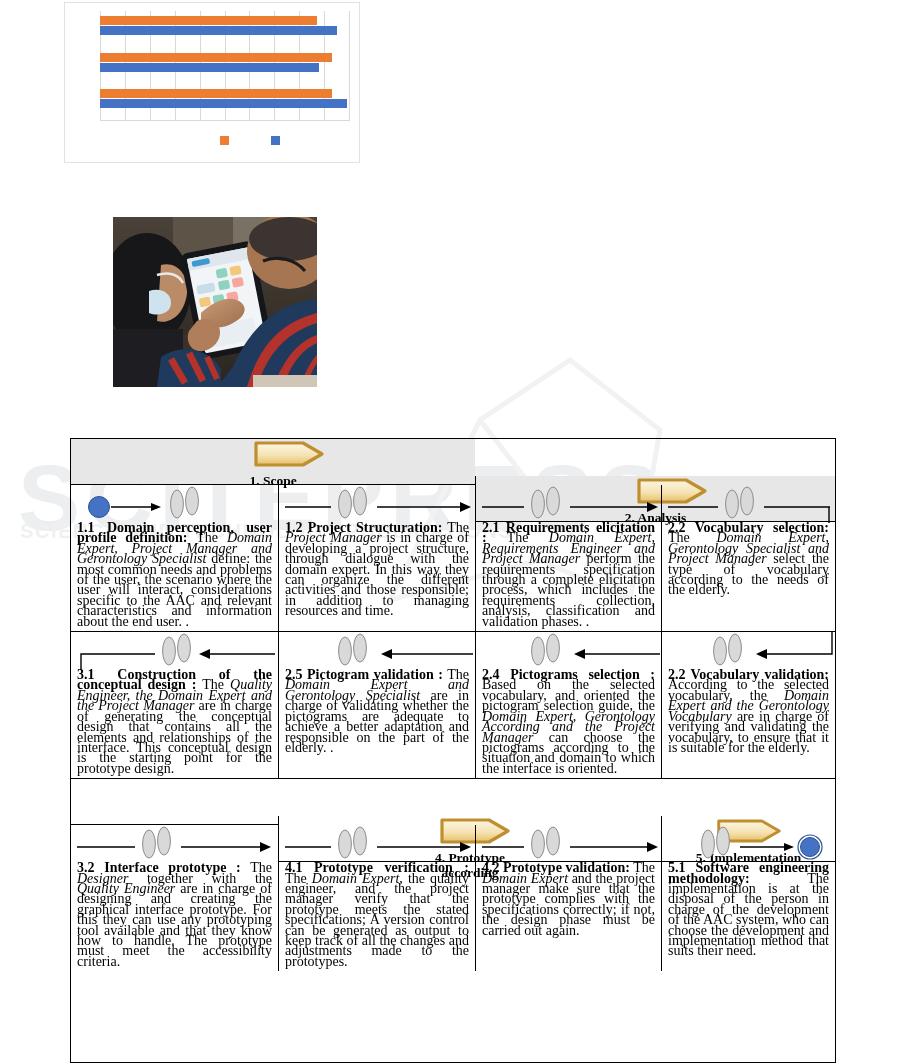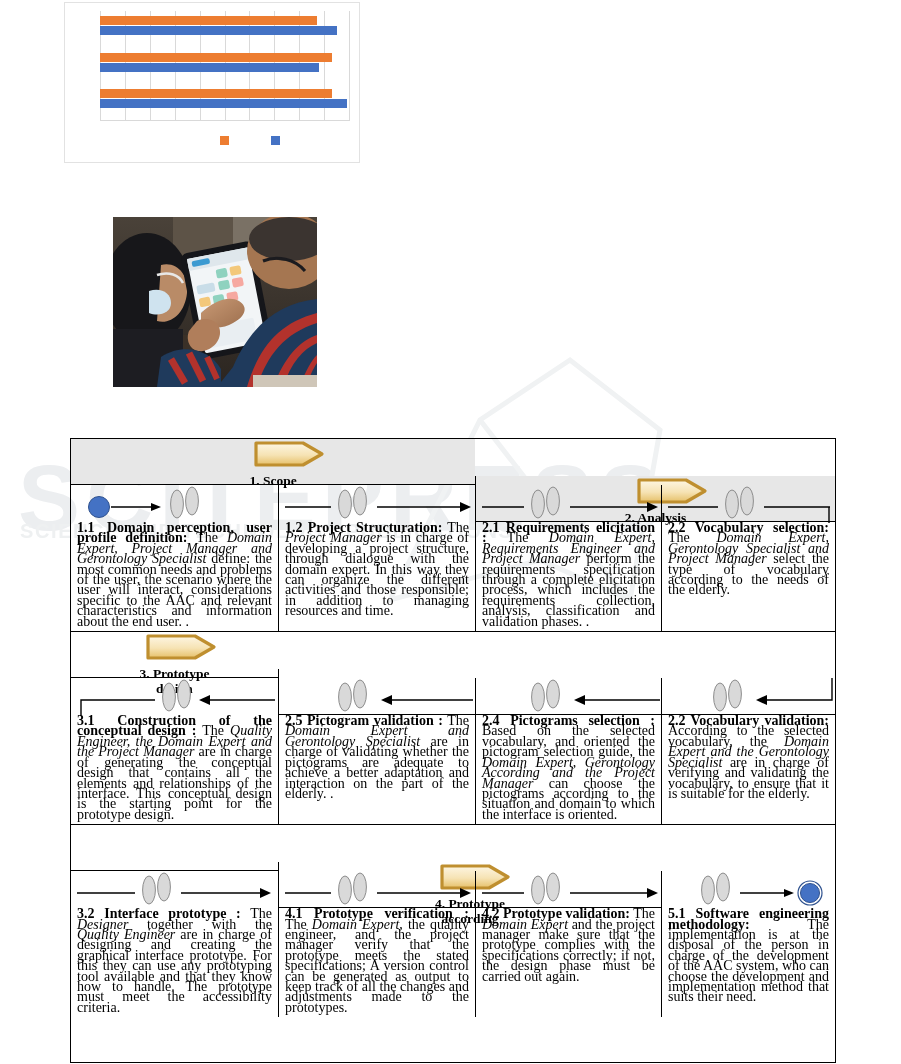--- a/index.html
+++ b/index.html
@@ -264,34 +264,20 @@
           <line x1="161" y1="22" x2="161" y2="38" stroke="#000" stroke-width="1.4"></line>
         </svg>
       </div>
       <div class="txt">
         <b>2.2 Vocabulary selection:</b>
         <span>The </span><i>Domain Expert, Gerontology Specialist and Project Manager</i><span> select the type of vocabulary according to the needs of the elderly.</span>
       </div>
     </div>
   </div>
 
-  <div class="row hdr-row">
-    <div class="cell hdr-cell" style="width:207px">
-      <span class="banner" style="margin-left:22px">
-        <svg width="72" height="30" viewBox="0 0 72 30">
-          <path d="M3,4 L50,4 L69,15 L50,26 L3,26 Z" fill="url(#bg1)" stroke="#bf8f2f" stroke-width="3.2" stroke-linejoin="round"></path>
-        </svg>
-      </span>
-      <span class="hdr-title two-line" style="width:auto">
-        <span>3. Prototype</span><br>
-        <span>design</span>
-      </span>
-    </div>
-    <div class="cell hdr-cell bl" style="width:557px"></div>
-  </div>
 
   <div class="body-row">
     <div class="b-cell" style="width:207px">
       <div class="step-art">
         <svg width="200" height="38" viewBox="0 0 200 38">
           <polyline points="4,38 4,22 78,22" fill="none" stroke="#000" stroke-width="1.4"></polyline>
           <g transform="translate(84,2)">
             <ellipse cx="8" cy="17" rx="6.4" ry="14" fill="#d9d9d9" stroke="#8c8c8c" stroke-width="1"></ellipse>
             <ellipse cx="23" cy="14" rx="6.4" ry="14" fill="#d9d9d9" stroke="#8c8c8c" stroke-width="1"></ellipse>
           </g>
@@ -310,21 +296,21 @@
           <g transform="translate(52,2)">
             <ellipse cx="8" cy="17" rx="6.4" ry="14" fill="#d9d9d9" stroke="#8c8c8c" stroke-width="1"></ellipse>
             <ellipse cx="23" cy="14" rx="6.4" ry="14" fill="#d9d9d9" stroke="#8c8c8c" stroke-width="1"></ellipse>
           </g>
           <line x1="188" y1="22" x2="106" y2="22" stroke="#000" stroke-width="1.4"></line>
           <polygon points="96,22 107,17 107,27" fill="#000"></polygon>
         </svg>
       </div>
       <div class="txt">
         <b>2.5 Pictogram validation :</b>
-        <span>The </span><i>Domain Expert and Gerontology Specialist</i><span> are in charge of validating whether the pictograms are adequate to achieve a better adaptation and interaction on the part of the elderly. .</span>
+        <span>The </span><i>Domain Expert and Gerontology Specialist</i><span> are in charge of validating whether the pictograms are adequate to achieve a better adaptation and responsible on the part of the elderly. .</span>
       </div>
     </div>
     <div class="b-cell bl" style="width:186px">
       <div class="step-art">
         <svg width="180" height="38" viewBox="0 0 180 38">
           <g transform="translate(48,2)">
             <ellipse cx="8" cy="17" rx="6.4" ry="14" fill="#d9d9d9" stroke="#8c8c8c" stroke-width="1"></ellipse>
             <ellipse cx="23" cy="14" rx="6.4" ry="14" fill="#d9d9d9" stroke="#8c8c8c" stroke-width="1"></ellipse>
           </g>
           <line x1="178" y1="22" x2="102" y2="22" stroke="#000" stroke-width="1.4"></line>
@@ -342,38 +328,46 @@
           <g transform="translate(44,2)">
             <ellipse cx="8" cy="17" rx="6.4" ry="14" fill="#d9d9d9" stroke="#8c8c8c" stroke-width="1"></ellipse>
             <ellipse cx="23" cy="14" rx="6.4" ry="14" fill="#d9d9d9" stroke="#8c8c8c" stroke-width="1"></ellipse>
           </g>
           <polyline points="164,0 164,22 98,22" fill="none" stroke="#000" stroke-width="1.4"></polyline>
           <polygon points="88,22 99,17 99,27" fill="#000"></polygon>
         </svg>
       </div>
       <div class="txt">
         <b>2.2 Vocabulary validation:</b>
-        <span>According to the selected vocabulary, the </span><i>Domain Expert and the Gerontology Specialist</i><span> are in charge of verifying and validating the vocabulary, to ensure that it is suitable for the elderly.</span>
+        <span>According to the selected vocabulary, the </span><i>Domain Expert and the Gerontology Vocabulary</i><span> are in charge of verifying and validating the vocabulary, to ensure that it is suitable for the elderly.</span>
       </div>
     </div>
   </div>
 
   <div class="row hdr-row">
     <div class="cell hdr-cell" style="width:207px"></div>
     <div class="cell hdr-cell bl" style="width:383px">
       <span class="banner" style="margin-left:20px">
         <svg width="72" height="30" viewBox="0 0 72 30">
           <path d="M3,4 L50,4 L69,15 L50,26 L3,26 Z" fill="url(#bg1)" stroke="#bf8f2f" stroke-width="3.2" stroke-linejoin="round"></path>
         </svg>
       </span>
       <span class="hdr-title">
         <span>4. Prototype</span><br>
         <span>according</span>
       </span>
     </div>
+    <div class="cell hdr-cell bl" style="width:174px">
+      <span class="banner" style="margin-left:10px">
+        <svg width="66" height="30" viewBox="0 0 72 30">
+          <path d="M3,4 L50,4 L69,15 L50,26 L3,26 Z" fill="url(#bg1)" stroke="#bf8f2f" stroke-width="3.2" stroke-linejoin="round"></path>
+        </svg>
+      </span>
+      <span class="hdr-title">5. Implementation</span>
+    </div>
   </div>
 
   <div class="body-row">
     <div class="b-cell nb" style="width:207px">
       <div class="step-art">
         <svg width="200" height="38" viewBox="0 0 200 38">
           <line x1="0" y1="22" x2="58" y2="22" stroke="#000" stroke-width="1.4"></line>
           <g transform="translate(64,2)">
             <ellipse cx="8" cy="17" rx="6.4" ry="14" fill="#d9d9d9" stroke="#8c8c8c" stroke-width="1"></ellipse>
             <ellipse cx="23" cy="14" rx="6.4" ry="14" fill="#d9d9d9" stroke="#8c8c8c" stroke-width="1"></ellipse>

